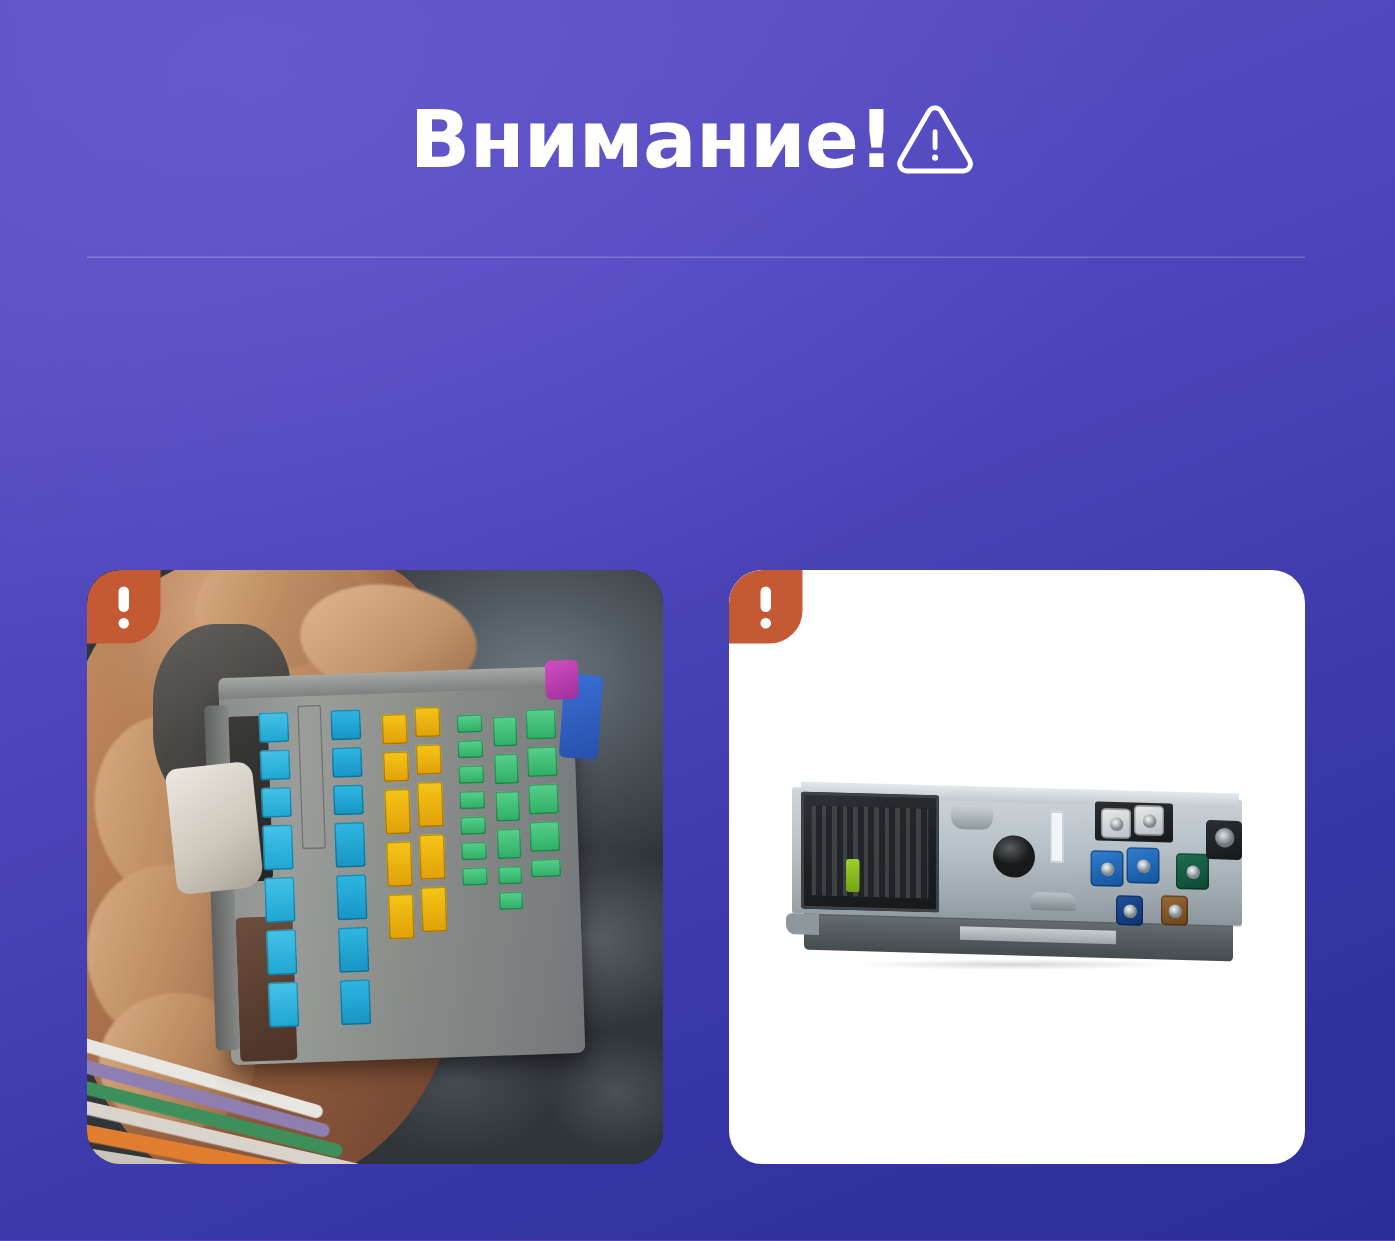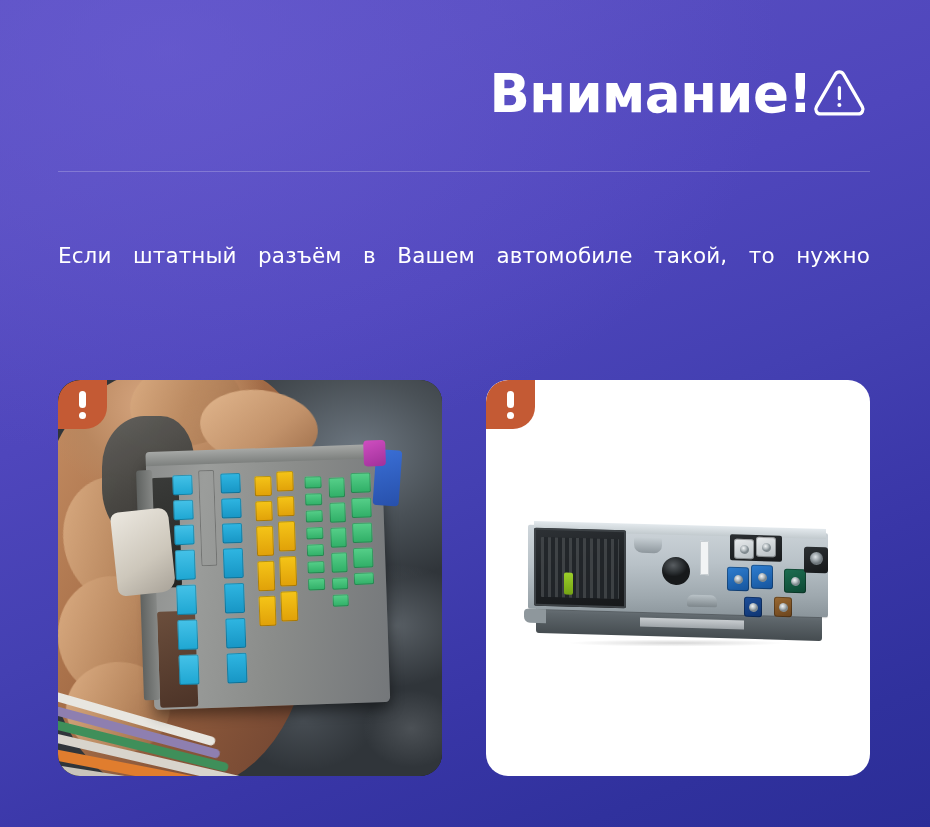--- a/index.html
+++ b/index.html
@@ -36,21 +36,21 @@
 
   
   .header {
     position: absolute;
     left: 57px;
     top: 50px;
     width: 813px;
     height: 88px;
     display: flex;
     align-items: center;
-    justify-content: flex-end;
+    justify-content: center;
   }
 
   .title {
     color: #ffffff;
     font-size: 53px;
     line-height: 1.05;
     font-weight: 700;
     letter-spacing: -0.5px;
     white-space: nowrap;
     font-family: "DejaVu Sans", sans-serif;
@@ -466,21 +466,20 @@
         <path d="M24.1 7.6 L4.6 41.3 c-1.9 3.3 .5 7.4 4.3 7.4 h39 c3.8 0 6.2-4.1 4.3-7.4 L32.7 7.6 c-1.9-3.3-6.7-3.3-8.6 0 Z" stroke="#ffffff" stroke-width="3.4" stroke-linejoin="round"></path>
         <path d="M28.4 21.5 v11.2" stroke="#ffffff" stroke-width="3.4" stroke-linecap="round"></path>
         <circle cx="28.4" cy="39.5" r="2.1" fill="#ffffff"></circle>
       </svg>
     </div>
   </div>
 
   <div class="divider"></div>
 
   <div class="para">
-    <span class="l1">Если штатный разъём в Вашем автомобиле такой, то нужно</span>
   </div>
 
   <div class="cards">
 
     <div class="card photo-left">
       <div class="ph-stage">
         <div class="ph-bg"></div>
         <div class="hand"></div>
         <div class="finger f3"></div>
         <div class="finger f4"></div>

